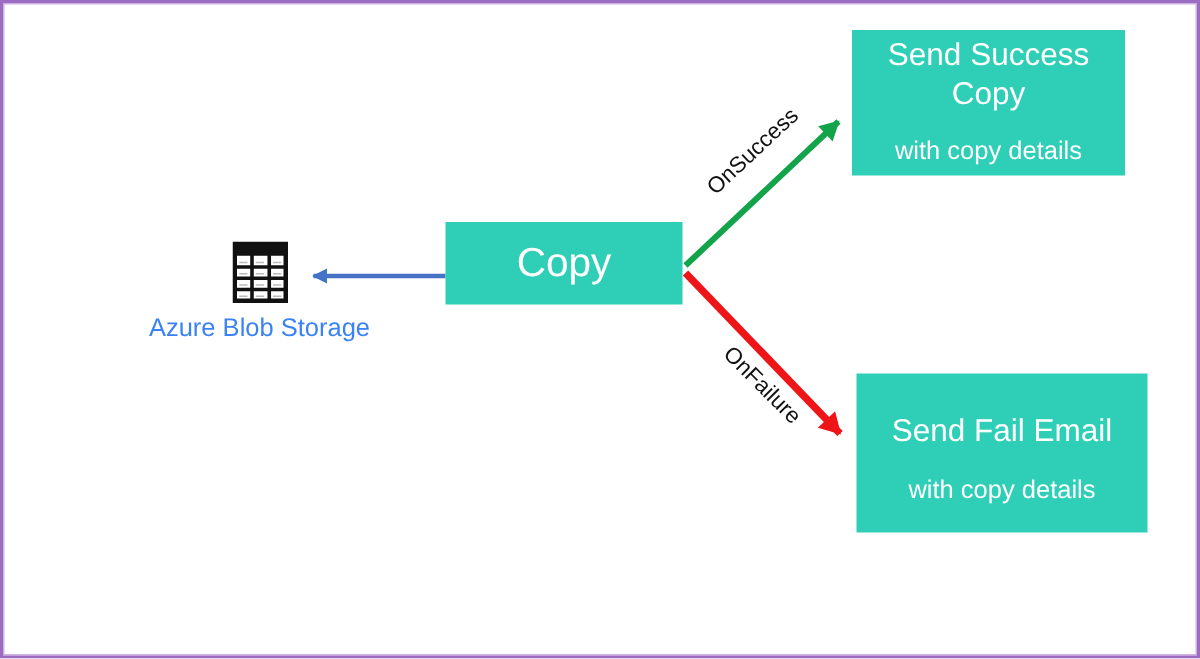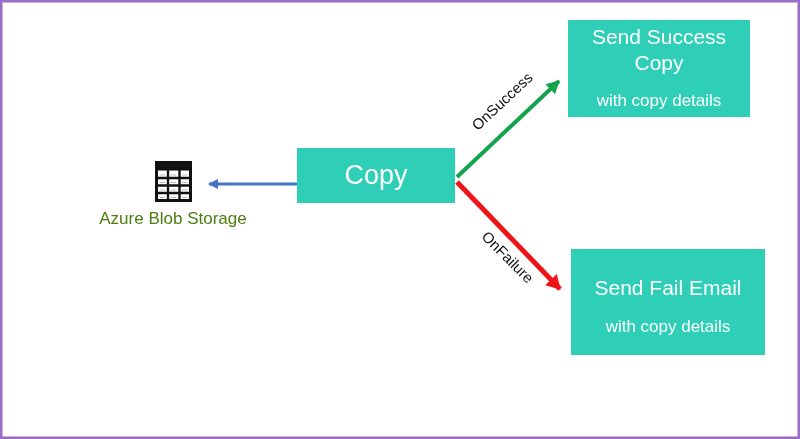--- a/index.html
+++ b/index.html
@@ -66,21 +66,21 @@
     left: 61px; top: 159px;
     width: 220px;
     display: flex;
     flex-direction: column;
     align-items: center;
   }
   #source-icon { display: block; }
   #source-label {
     margin-top: 7px;
     font-size: 17px;
-    color: #4d7c0f;
+    color: #3b82f6;
     white-space: nowrap;
   }
 
   .edge-label {
     position: absolute;
     font-size: 15px;
     color: #111111;
     white-space: nowrap;
   }
   #on-success-label {

